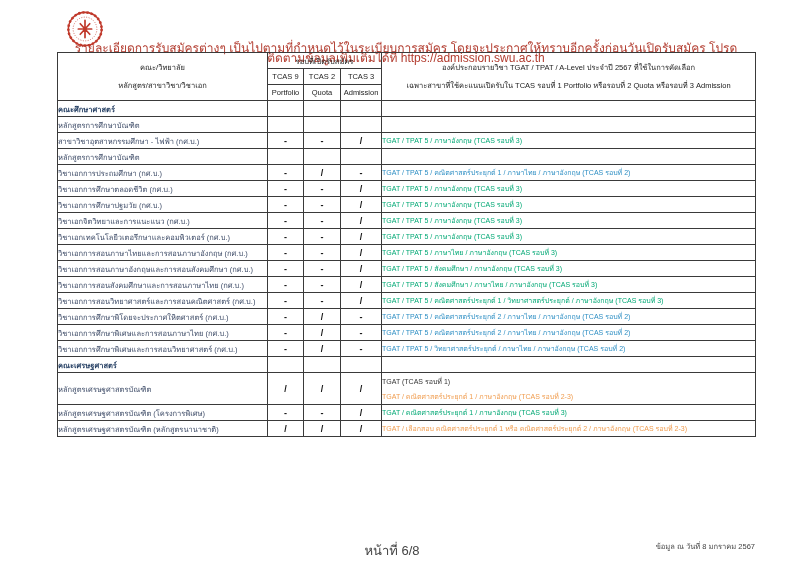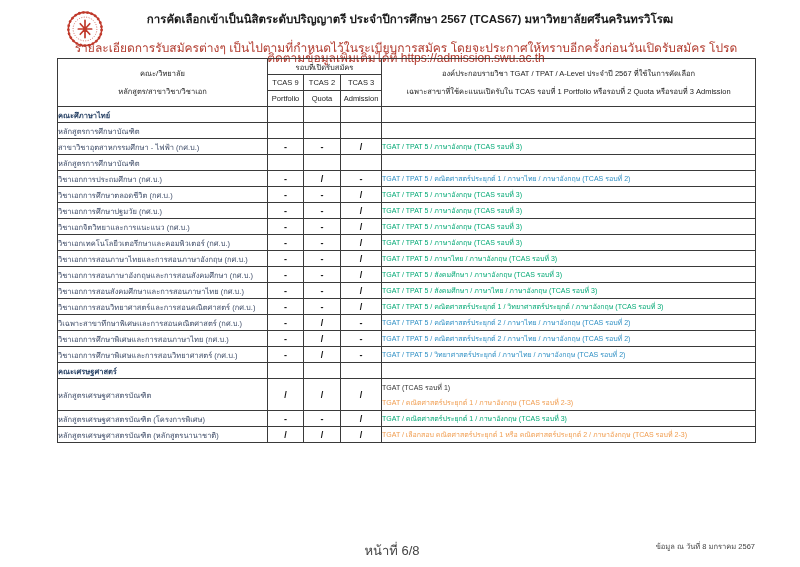--- a/index.html
+++ b/index.html
@@ -13,21 +13,21 @@
   .logo{position:absolute;left:66px;top:10px;width:38px;height:38px;}
   .hdr{position:absolute;left:110px;top:12px;width:600px;text-align:center;}
   .title{font-size:11.5px;font-weight:bold;color:#1a1a1a;line-height:14px;}
   .subtitle{font-size:8px;color:#2153b8;margin-top:3px;line-height:10px;}
   .subtitle .u{text-decoration:underline;}
   .note{position:absolute;left:57px;top:43px;width:698px;text-align:center;
         font-size:12px;color:#b23b2e;line-height:10px;}
   .note .url{color:#b23b2e;}
   
   table.main{
-    position:absolute;left:57px;top:58px;width:698px;
+    position:absolute;left:57px;top:52px;width:698px;
     border-collapse:collapse;table-layout:fixed;
   }
   table.main th,table.main td{
     border:1px solid #3a3a3a;padding:0;overflow:hidden;white-space:nowrap;
   }
   thead th{font-weight:normal;font-size:7.5px;text-align:center;vertical-align:middle;color:#222;}
   thead tr{height:16px;}
   .hcell-2line{line-height:18px;}
   tbody tr{height:16px;}
   tbody tr.dbl{height:32px;}
@@ -47,21 +47,20 @@
 <div class="page">
 
   <svg class="logo" viewBox="0 0 40 40">
     <circle cx="20" cy="20" r="17.5" fill="#ffffff" stroke="#c0392b" stroke-width="1.6"></circle>
     <circle cx="20" cy="20" r="17.5" fill="none" stroke="#c0392b" stroke-width="2.6" stroke-dasharray="2.2 2.2"></circle>
     <circle cx="20" cy="20" r="12.5" fill="none" stroke="#c0392b" stroke-width="0.8" stroke-dasharray="1 1.6"></circle>
     <path d="M20 11 L20 29 M13 20 L27 20 M15 14.5 L25 25.5 M25 14.5 L15 25.5" stroke="#c0392b" stroke-width="1.8" stroke-linecap="round" fill="none"></path>
   </svg>
 
   <div class="hdr">
-    <div class="title">การคัดเลือกเข้าเป็นนิสิตระดับปริญญาตรี ประจำปีการศึกษา 2567 (TCAS67)  มหาวิทยาลัยศรีนครินทรวิโรฒ</div>
   </div>
   <div class="note"><span>รายละเอียดการรับสมัครต่างๆ เป็นไปตามที่กำหนดไว้ในระเบียบการสมัคร โดยจะประกาศให้ทราบอีกครั้งก่อนวันเปิดรับสมัคร  โปรดติดตามข้อมูลเพิ่มเติมได้ที่ </span><span class="url">https://admission.swu.ac.th</span></div>
 
   <table class="main">
     <colgroup>
       <col style="width:210px">
         <col style="width:36px">
         <col style="width:37px">
         <col style="width:41px">
         <col style="width:374px">
@@ -84,21 +83,21 @@
         <th>TCAS 3</th>
       </tr>
       <tr>
         <th>Portfolio</th>
         <th>Quota</th>
         <th>Admission</th>
       </tr>
     </thead>
     <tbody id="tbody">
         <tr class="faculty">
-          <td class="name">คณะศึภาษาไทย์</td>
+          <td class="name">คณะศึกษาศาสตร์</td>
           <td class="mark"></td>
           <td class="mark"></td>
           <td class="mark"></td>
           <td class="crit"></td>
         </tr>
         <tr class="program">
           <td class="name">หลักสูตรการศึกษาบัณฑิต</td>
           <td class="mark"></td>
           <td class="mark"></td>
           <td class="mark"></td>
@@ -195,21 +194,21 @@
         <tr class="major">
           <td class="name">วิชาเอกการสอนวิทยาศาสตร์และการสอนคณิตศาสตร์ (กศ.บ.)</td>
           <td class="mark">-</td>
           <td class="mark">-</td>
           <td class="mark">/</td>
           <td class="crit">
             <div class="line" style="color: rgb(0, 168, 116);">TGAT / TPAT 5 / คณิตศาสตร์ประยุกต์ 1 / วิทยาศาสตร์ประยุกต์ / ภาษาอังกฤษ (TCAS รอบที่ 3)</div>
           </td>
         </tr>
         <tr class="major">
-          <td class="name">วิเฉพาะสาขาทึกษาพิเศษและการสอนคณิตศาสตร์ (กศ.บ.)</td>
+          <td class="name">วิชาเอกการศึกษาพิโดยจะประกาศใหิตศาสตร์ (กศ.บ.)</td>
           <td class="mark">-</td>
           <td class="mark">/</td>
           <td class="mark">-</td>
           <td class="crit">
             <div class="line" style="color: rgb(46, 143, 196);">TGAT / TPAT 5 / คณิตศาสตร์ประยุกต์ 2 / ภาษาไทย / ภาษาอังกฤษ (TCAS รอบที่ 2)</div>
           </td>
         </tr>
         <tr class="major">
           <td class="name">วิชาเอกการศึกษาพิเศษและการสอนภาษาไทย (กศ.บ.)</td>
           <td class="mark">-</td>

